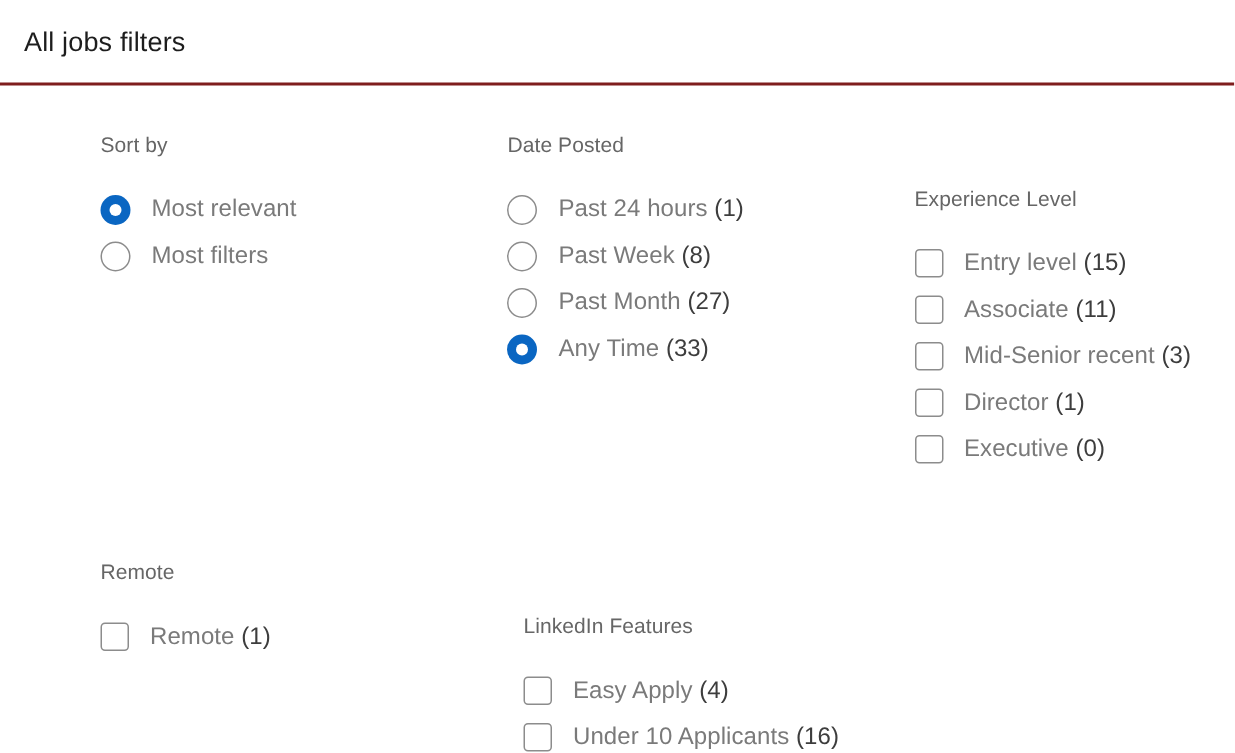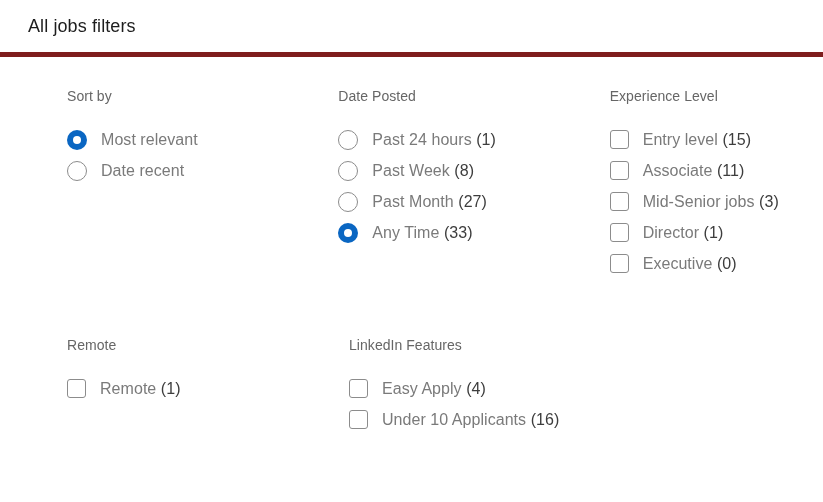--- a/index.html
+++ b/index.html
@@ -21,22 +21,22 @@
     background: #ffffff;
     position: relative;
     overflow: hidden;
   }
 
   
   .modal-header {
     height: 57px;
     display: flex;
     align-items: center;
-    padding: 0 28px;
-    border-bottom: 5px solid #7f1d1d;
+    padding: 0 16px;
+    border-bottom: 2px solid #7f1d1d;
     background: #ffffff;
   }
   .modal-title {
     font-size: 18px;
     line-height: 22px;
     color: #1d1d1d;
     font-weight: 400;
     letter-spacing: 0.1px;
   }
 
@@ -55,21 +55,21 @@
     padding-left: 36px;
   }
   .filter-column.col-1 { width: 282px; }
   .filter-column.col-2 { width: 282px; padding-left: 318px; margin-left: -282px; }
   .filter-column.col-3 { width: 259px; }
 
   
   .filter-row { align-items: flex-start; padding-left: 31px; }
   .filter-column.col-1 { width: 282px; padding-left: 36px; }
   .filter-column.col-2 { width: 282px; padding-left: 36px; margin-left: 0; }
-  .filter-column.col-3 { width: 259px; padding-left: 36px; }
+  .filter-column.col-3 { width: 259px; padding-left: 36px; margin-top: 36px; }
 
   .group-title {
     font-size: 14px;
     line-height: 18px;
     color: #666666;
     font-weight: 400;
     margin-bottom: 19px;
     letter-spacing: 0.05px;
   }
 
@@ -148,21 +148,21 @@
     <div class="filter-row row-one">
       <div class="filter-column col-1">
         <div class="group-title">Sort by</div>
         <div class="option-list">
           <div class="option-row">
             <span class="radio checked"></span>
             <span class="option-text">Most relevant</span>
           </div>
           <div class="option-row">
             <span class="radio"></span>
-            <span class="option-text">Date recent</span>
+            <span class="option-text">Most filters</span>
           </div>
         </div>
       </div>
 
       <div class="filter-column col-2">
         <div class="group-title">Date Posted</div>
         <div class="option-list">
           <div class="option-row">
             <span class="radio"></span>
             <span class="option-text"><span>Past 24 hours</span> <span class="option-count">(1)</span></span>
@@ -188,21 +188,21 @@
           <div class="option-row">
             <span class="checkbox"></span>
             <span class="option-text"><span>Entry level</span> <span class="option-count">(15)</span></span>
           </div>
           <div class="option-row">
             <span class="checkbox"></span>
             <span class="option-text"><span>Associate</span> <span class="option-count">(11)</span></span>
           </div>
           <div class="option-row">
             <span class="checkbox"></span>
-            <span class="option-text"><span>Mid-Senior jobs</span> <span class="option-count">(3)</span></span>
+            <span class="option-text"><span>Mid-Senior recent</span> <span class="option-count">(3)</span></span>
           </div>
           <div class="option-row">
             <span class="checkbox"></span>
             <span class="option-text"><span>Director</span> <span class="option-count">(1)</span></span>
           </div>
           <div class="option-row">
             <span class="checkbox"></span>
             <span class="option-text"><span>Executive</span> <span class="option-count">(0)</span></span>
           </div>
         </div>

